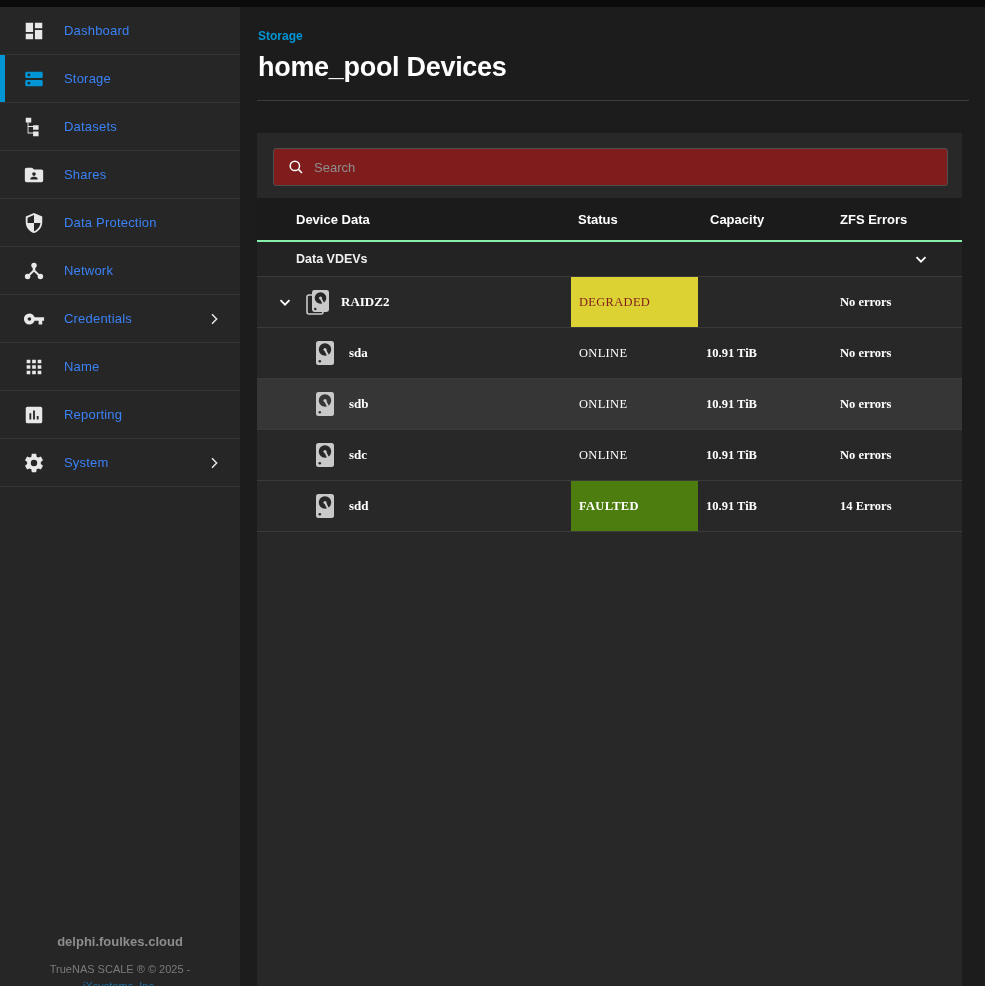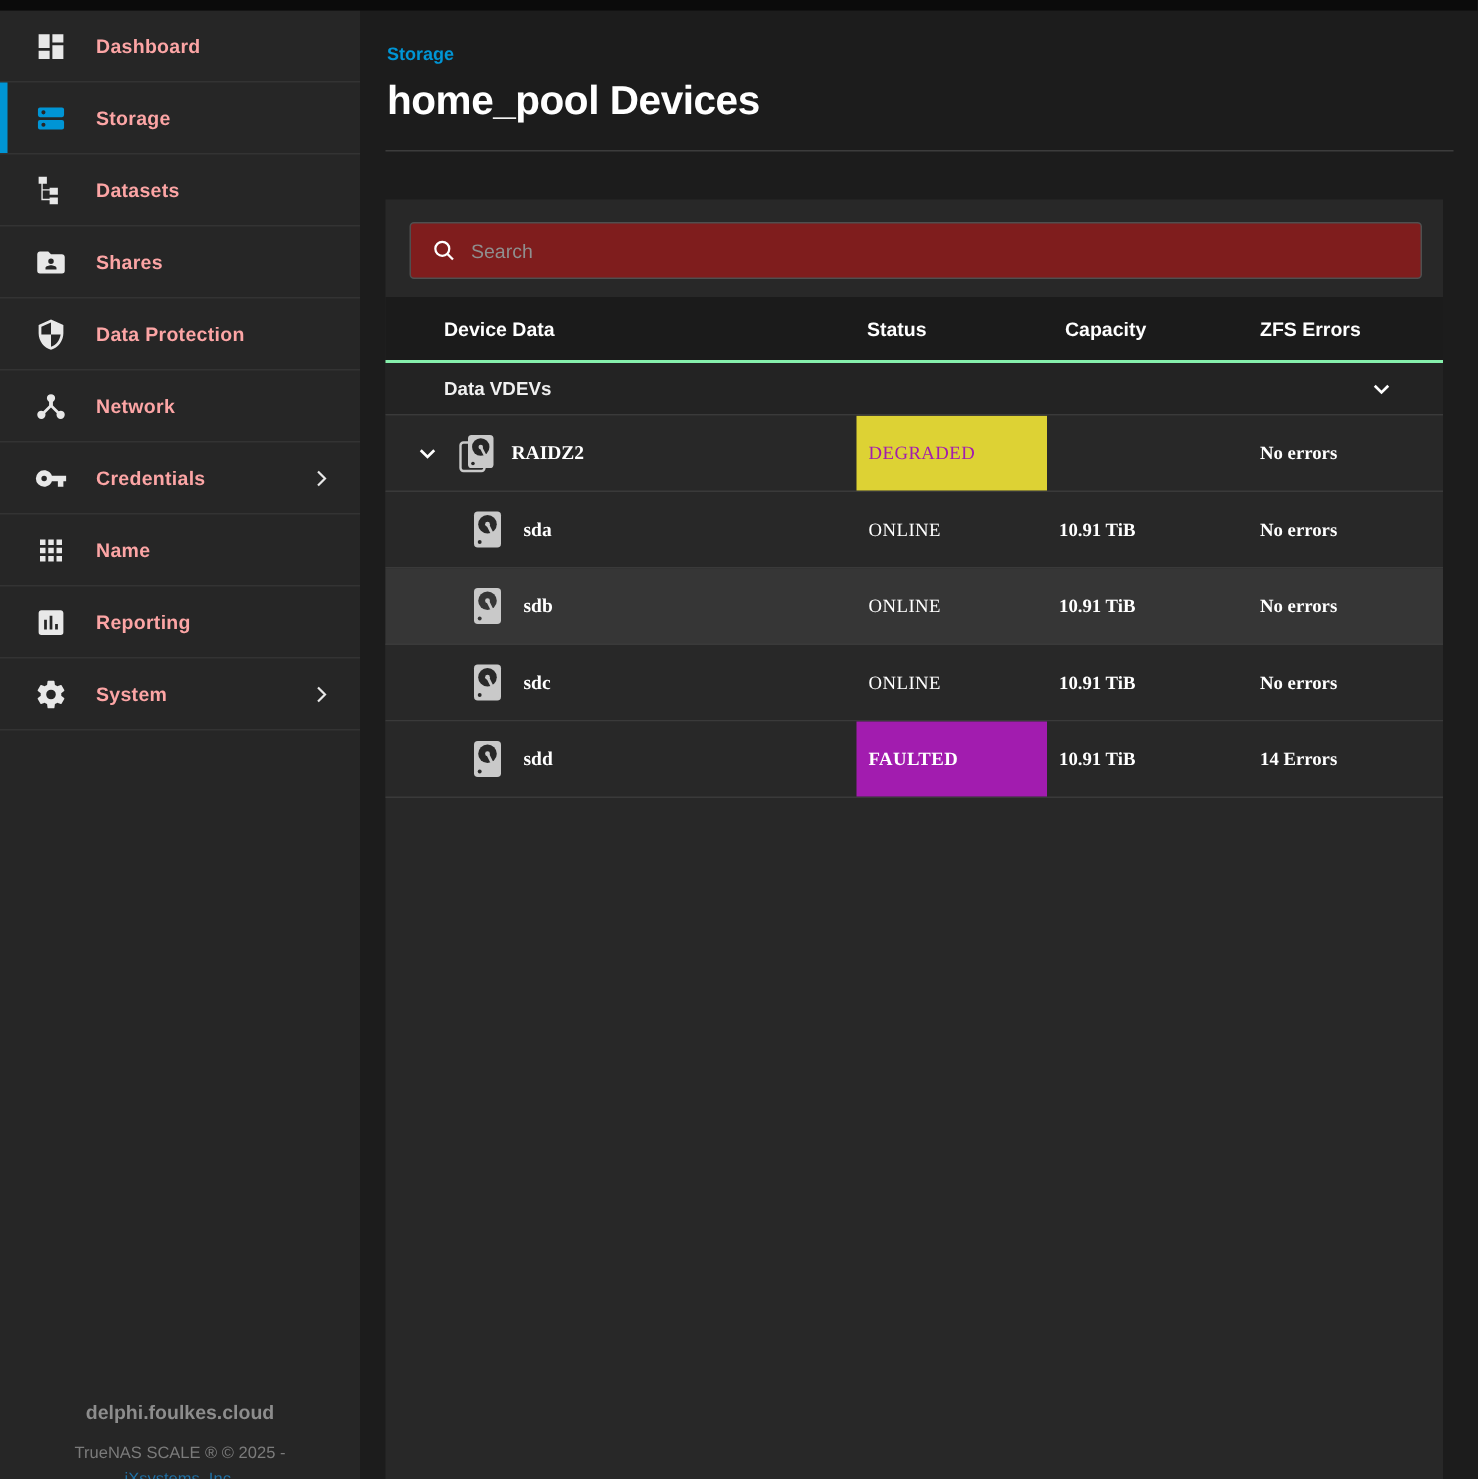--- a/index.html
+++ b/index.html
@@ -6,21 +6,21 @@
   html,body { width:985px; height:986px; overflow:hidden; background:#1b1b1b;
     font-family:"Liberation Sans", sans-serif; }
   .topstrip { position:absolute; left:0; top:0; width:985px; height:7px; background:#0b0b0b; z-index:5; }
 
   
   .sidebar { position:absolute; left:0; top:7px; width:240px; height:979px; background:#262626; }
   .nav-item { position:relative; height:48px; display:flex; align-items:center;
     border-bottom:1px solid #333333; cursor:pointer; }
   .nav-icon { width:24px; height:24px; margin-left:22px; display:flex; align-items:center; justify-content:center; }
   .nav-icon svg { width:22px; height:22px; fill:#e8e8e8; }
-  .nav-label { margin-left:18px; font-size:13px; color:#fca5a5; font-weight:700; letter-spacing:.2px; }
+  .nav-label { margin-left:18px; font-size:13px; color:#3b82f6; font-weight:400; letter-spacing:.2px; }
   .nav-chevron { position:absolute; right:18px; top:50%; transform:translateY(-50%); width:16px; height:16px; }
   .nav-chevron svg { width:16px; height:16px; stroke:#e8e8e8; fill:none; stroke-width:2.2; }
   .nav-item.active::before { content:""; position:absolute; left:0; top:0; width:5px; height:100%; background:#0095d5; }
   .nav-item.active .nav-icon svg { fill:#0095d5; }
 
   .side-footer { position:absolute; left:0; bottom:-6px; width:240px; text-align:center; }
   .hostname { font-size:13px; font-weight:700; color:#8d8d8d; margin-bottom:14px; }
   .copyright { font-size:11px; color:#7b7b7b; margin-bottom:5px; }
   .company { font-size:11px; color:#1f6fa3; }
 
@@ -58,22 +58,22 @@
   .cell { display:flex; align-items:center; font-size:12.5px; color:#ffffff;font-family:Liberation Serif, serif; }
   .cell.name { font-weight:700; font-size:13px; }
   .row-chevron { width:18px; height:18px; margin-left:19px; }
   .disk-ic { width:26px; height:28px; position:relative; }
   .cell.name .disk-ic.single { margin-left:56px; }
   .cell.name .disk-ic.stacked { margin-left:11px; }
   .name-text { margin-left:10px; }
   .cell.status { padding:0; }
   .status-inner { width:100%; height:100%; display:flex; align-items:center; padding-left:8px;
     font-weight:500; letter-spacing:.3px; }
-  .status-inner.degraded { background:#ddd234; color:#a21caf; font-weight:500; }
-  .status-inner.faulted  { background:#a21caf; color:#ffffff; font-weight:600; }
+  .status-inner.degraded { background:#ddd234; color:#7f1d1d; font-weight:500; }
+  .status-inner.faulted  { background:#4d7c0f; color:#ffffff; font-weight:600; }
   .cell.capacity { padding-left:8px; font-weight:600; }
   .cell.errors { padding-left:10px; font-weight:600; }
 </style>
 </head>
 <body>
 
 <div class="topstrip"></div>
 
 <nav class="sidebar">
 

